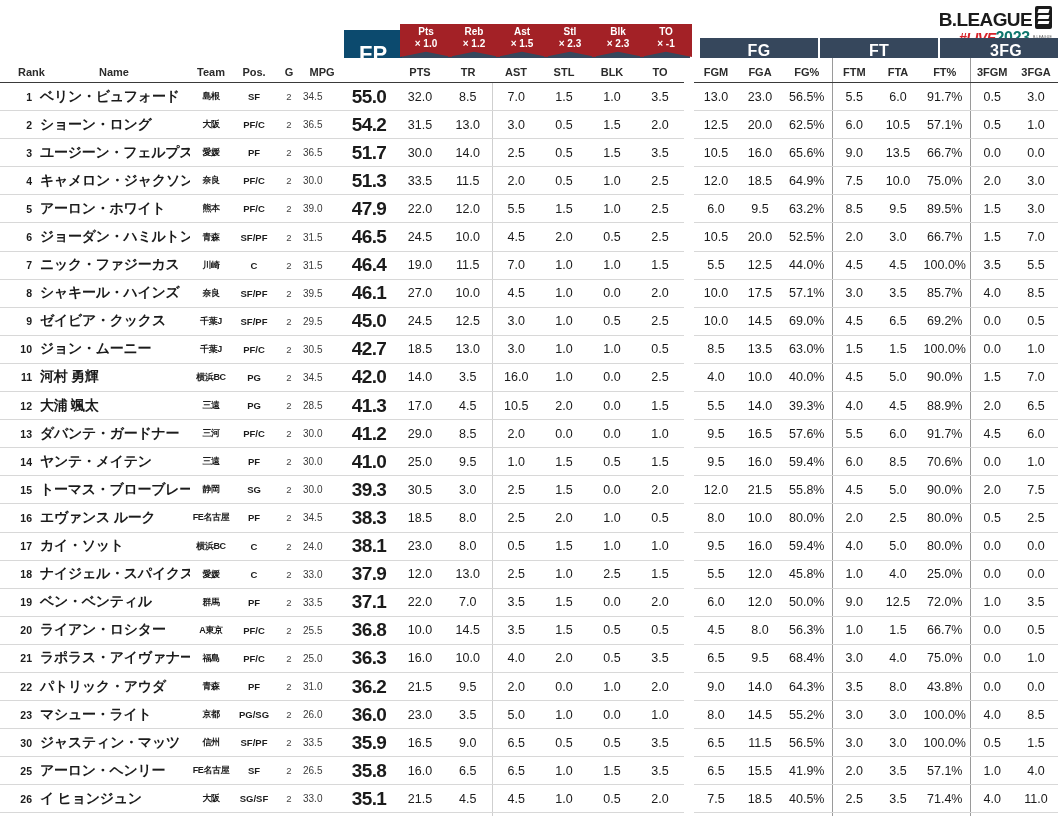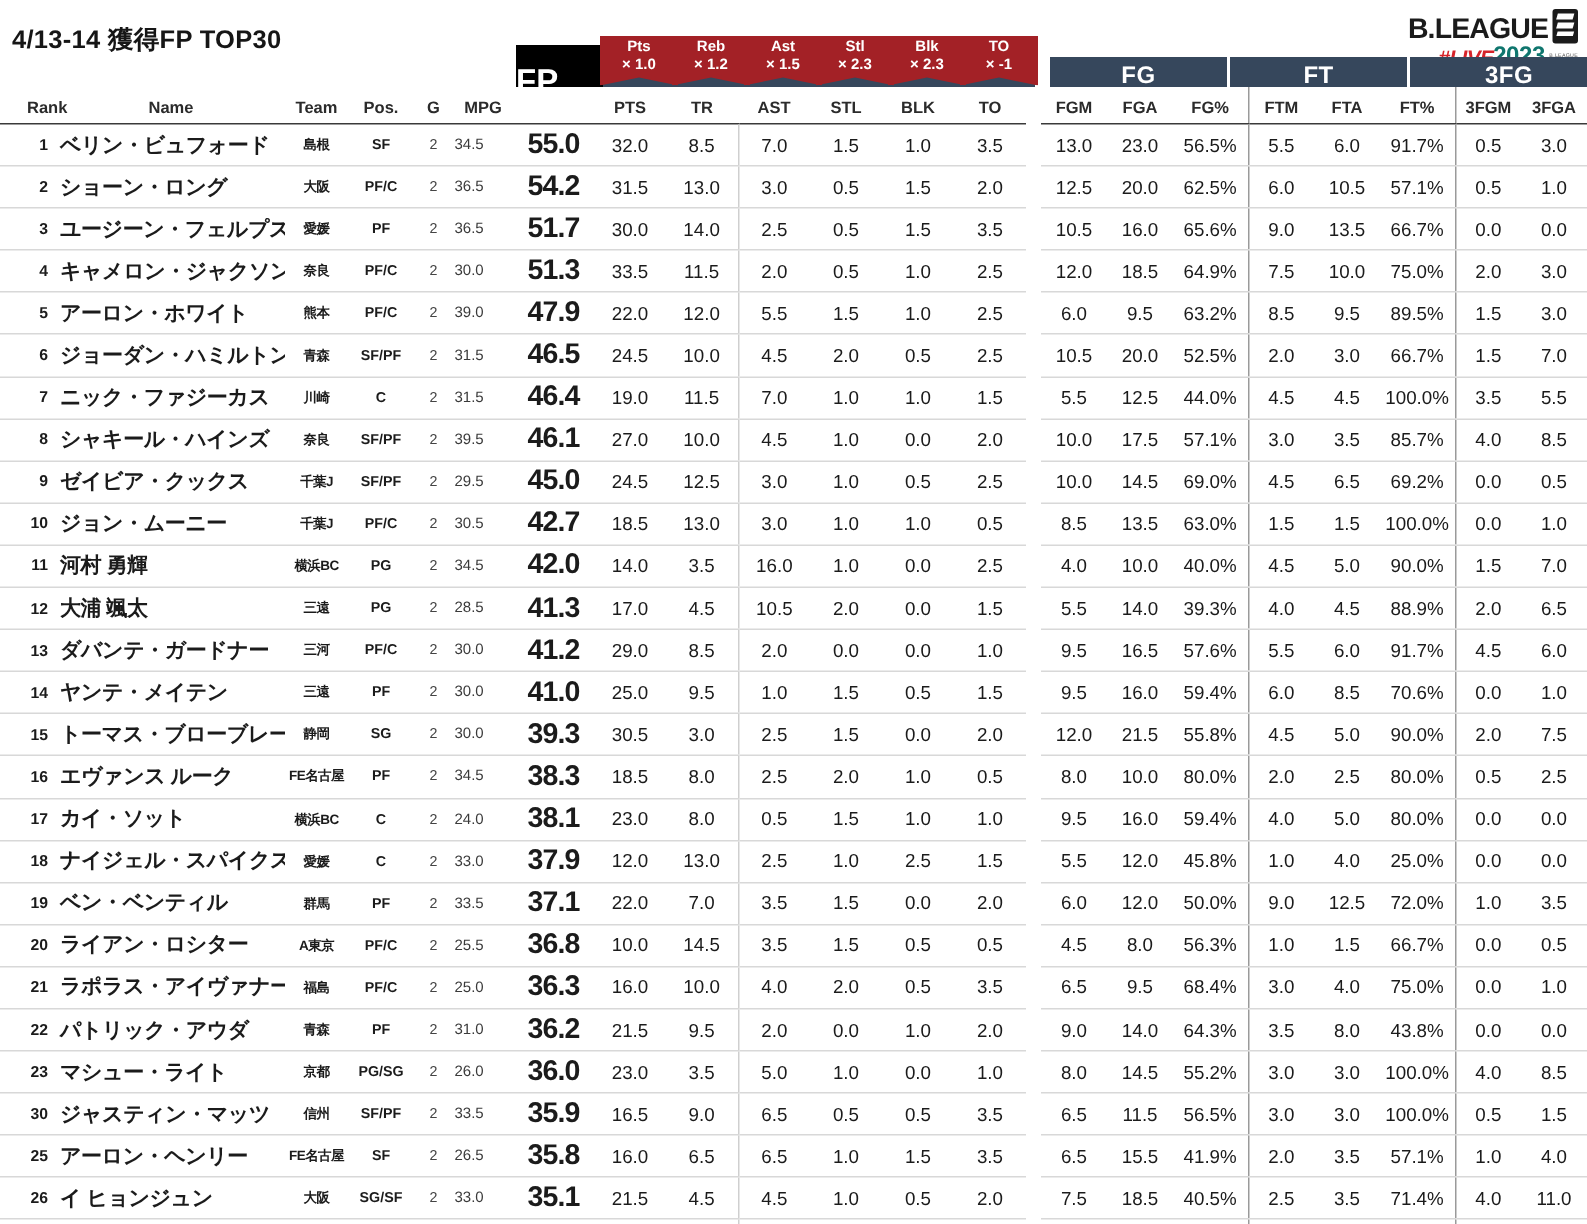--- a/index.html
+++ b/index.html
@@ -64,22 +64,22 @@
 
   
   .gbar{
     position:absolute;background:#36475c;color:#fff;
     text-align:center;font-weight:700;
     box-sizing:border-box;
   }
   .gbar.dark-strip{background:#36475c;}
   .gbar-label{font-size:16px;line-height:1;padding-top:5px;letter-spacing:.3px;}
   .fpbox{
-    position:absolute;background:#000000;color:#fff;
-    display:flex;align-items:center;
+    position:absolute;background:#0c4a6e;color:#fff;
+    display:flex;align-items:center;justify-content:center;
     font-size:22px;font-weight:700;
   }
 
   
   table{
     position:absolute;left:0;top:58px;
     border-collapse:collapse;width:1058px;
     table-layout:fixed;
   }
   thead th{
@@ -120,21 +120,20 @@
   .col-s{width:48px;}
   .col-n{width:44px;}
   .col-p{width:50px;}
   .gap{width:10px;border-bottom:none !important;background:#fff !important;}
 </style>
 </head>
 <body>
 
 <div id="root">
 
-  <div class="title">4/13-14 獲得FP TOP30</div>
 
   <div class="logo">
     <div class="logo-row1">
       <span class="logo-bl">B.LEAGUE</span>
       <span class="logo-mark">
           <i class="logo-mark-b"></i>
         </span>
     </div>
     <div class="logo-row2">
       <span class="logo-live">#LIVE</span>

